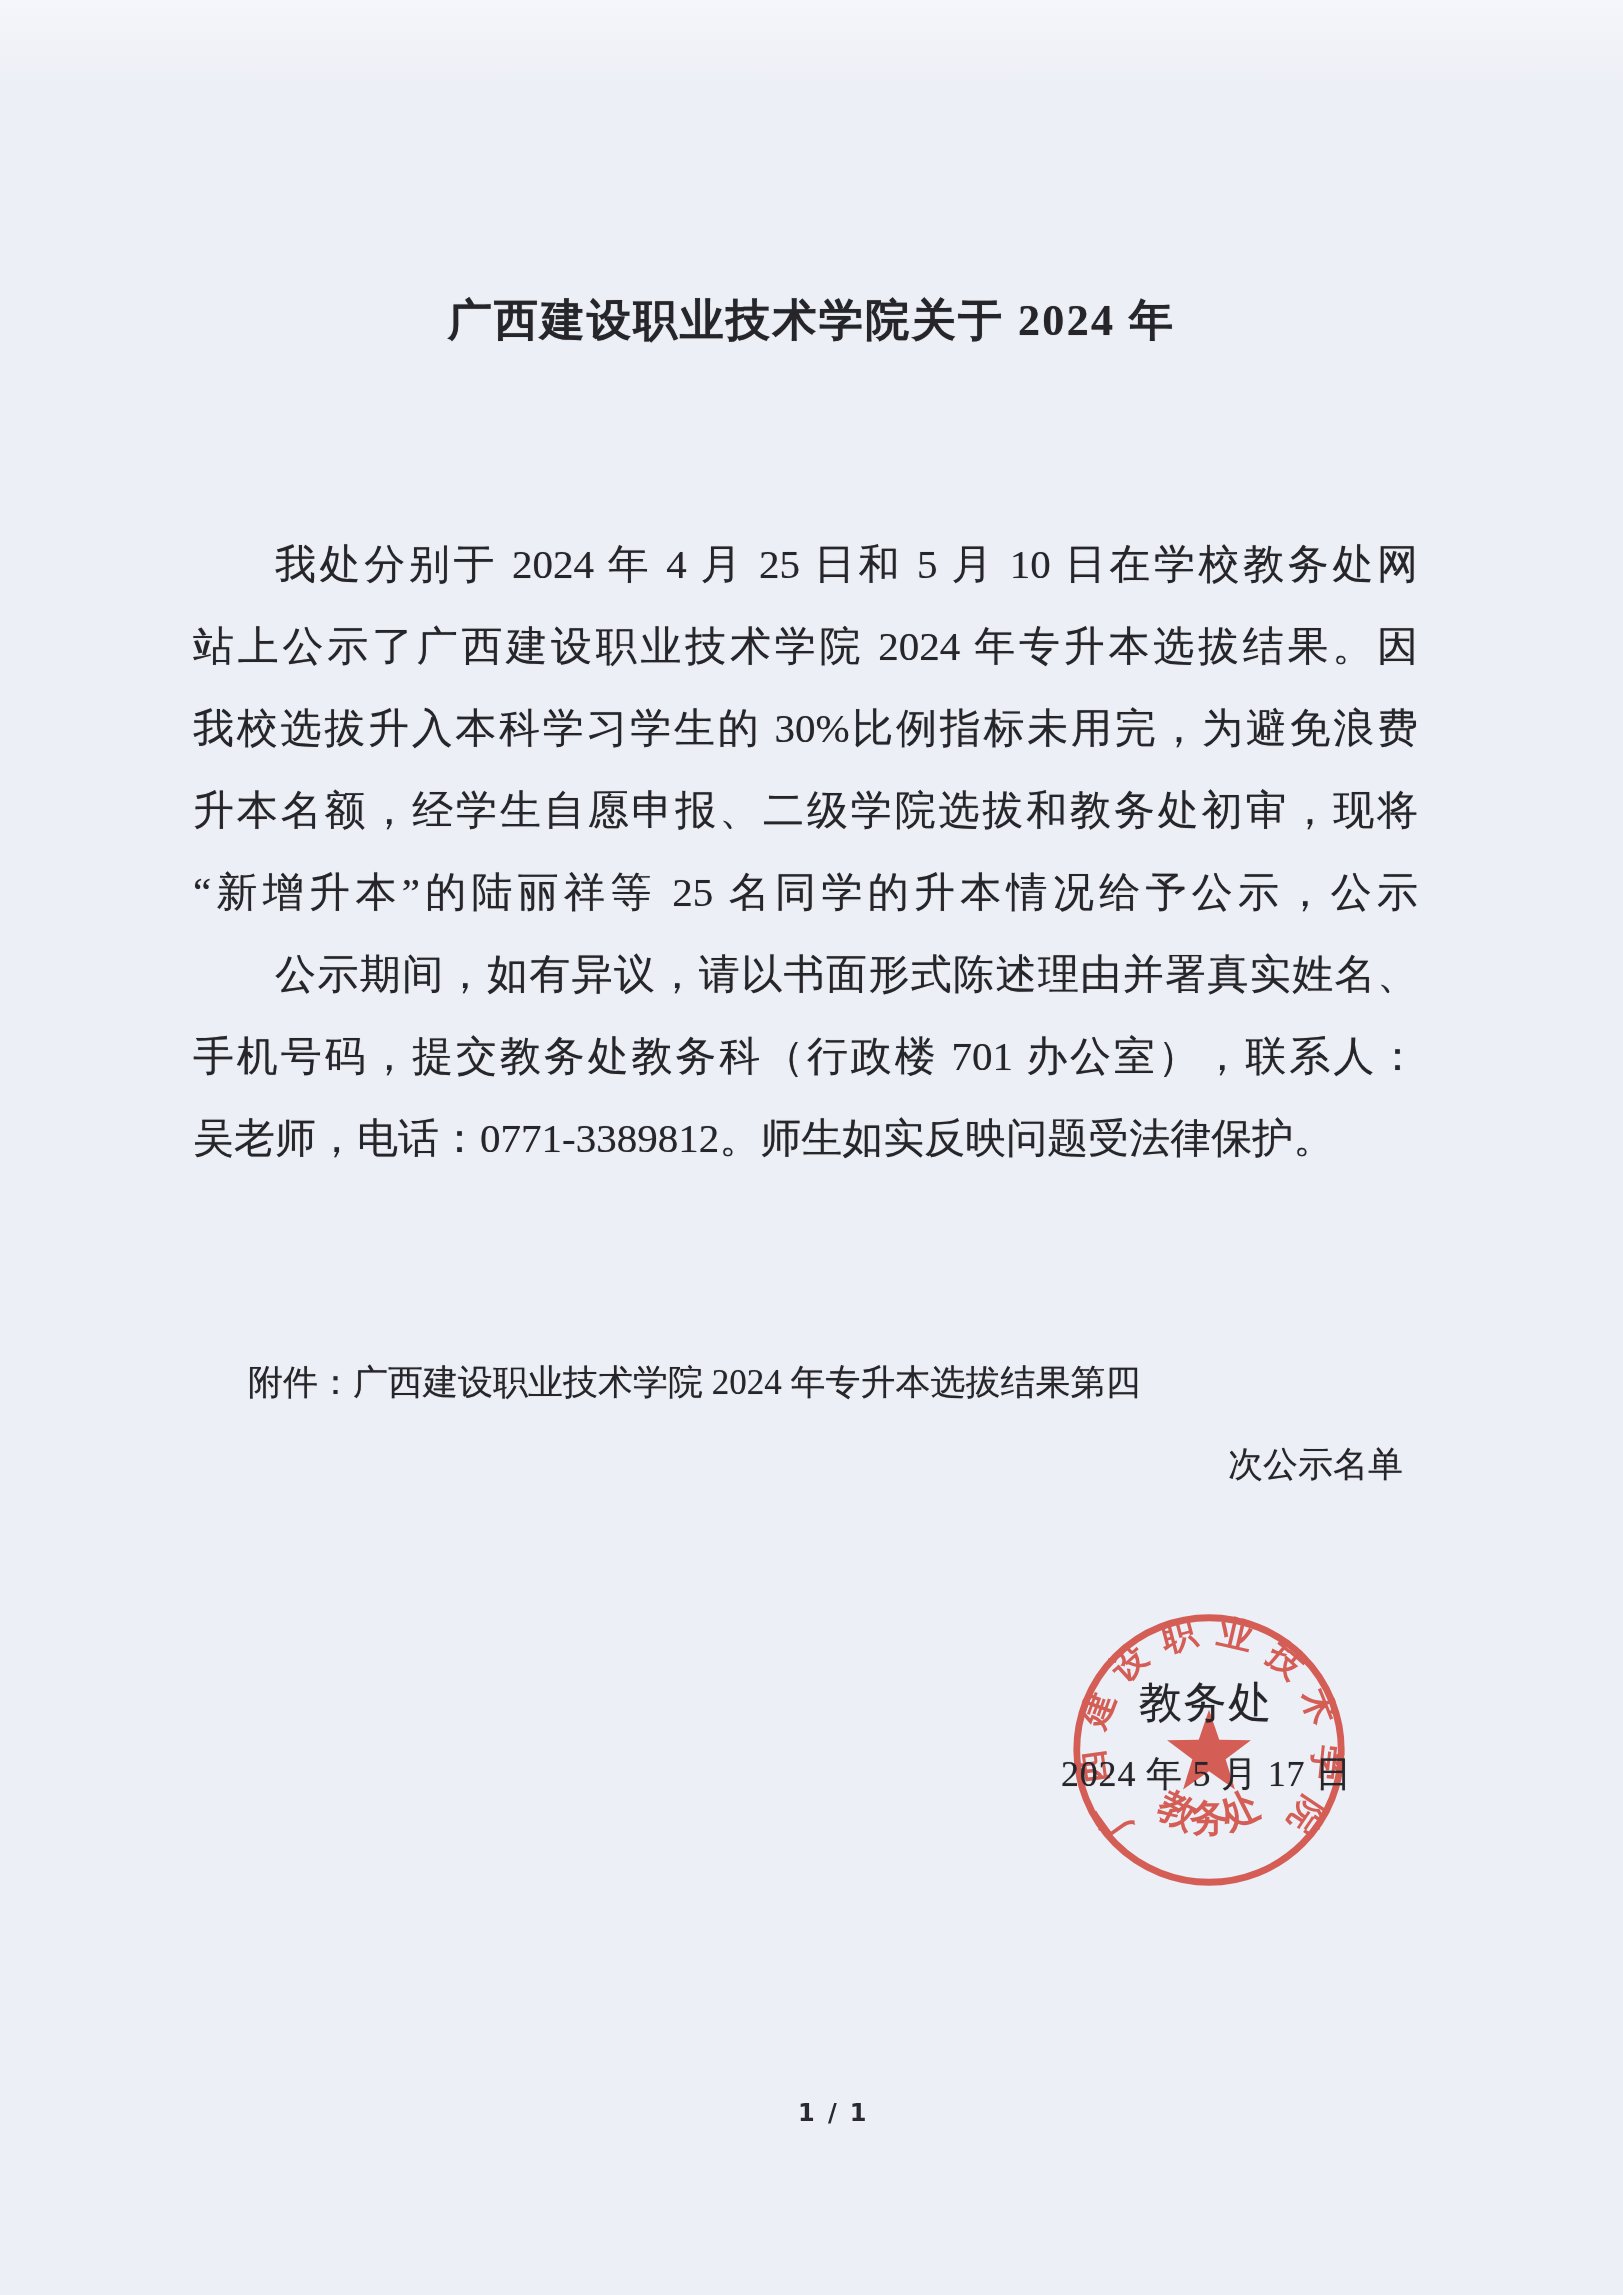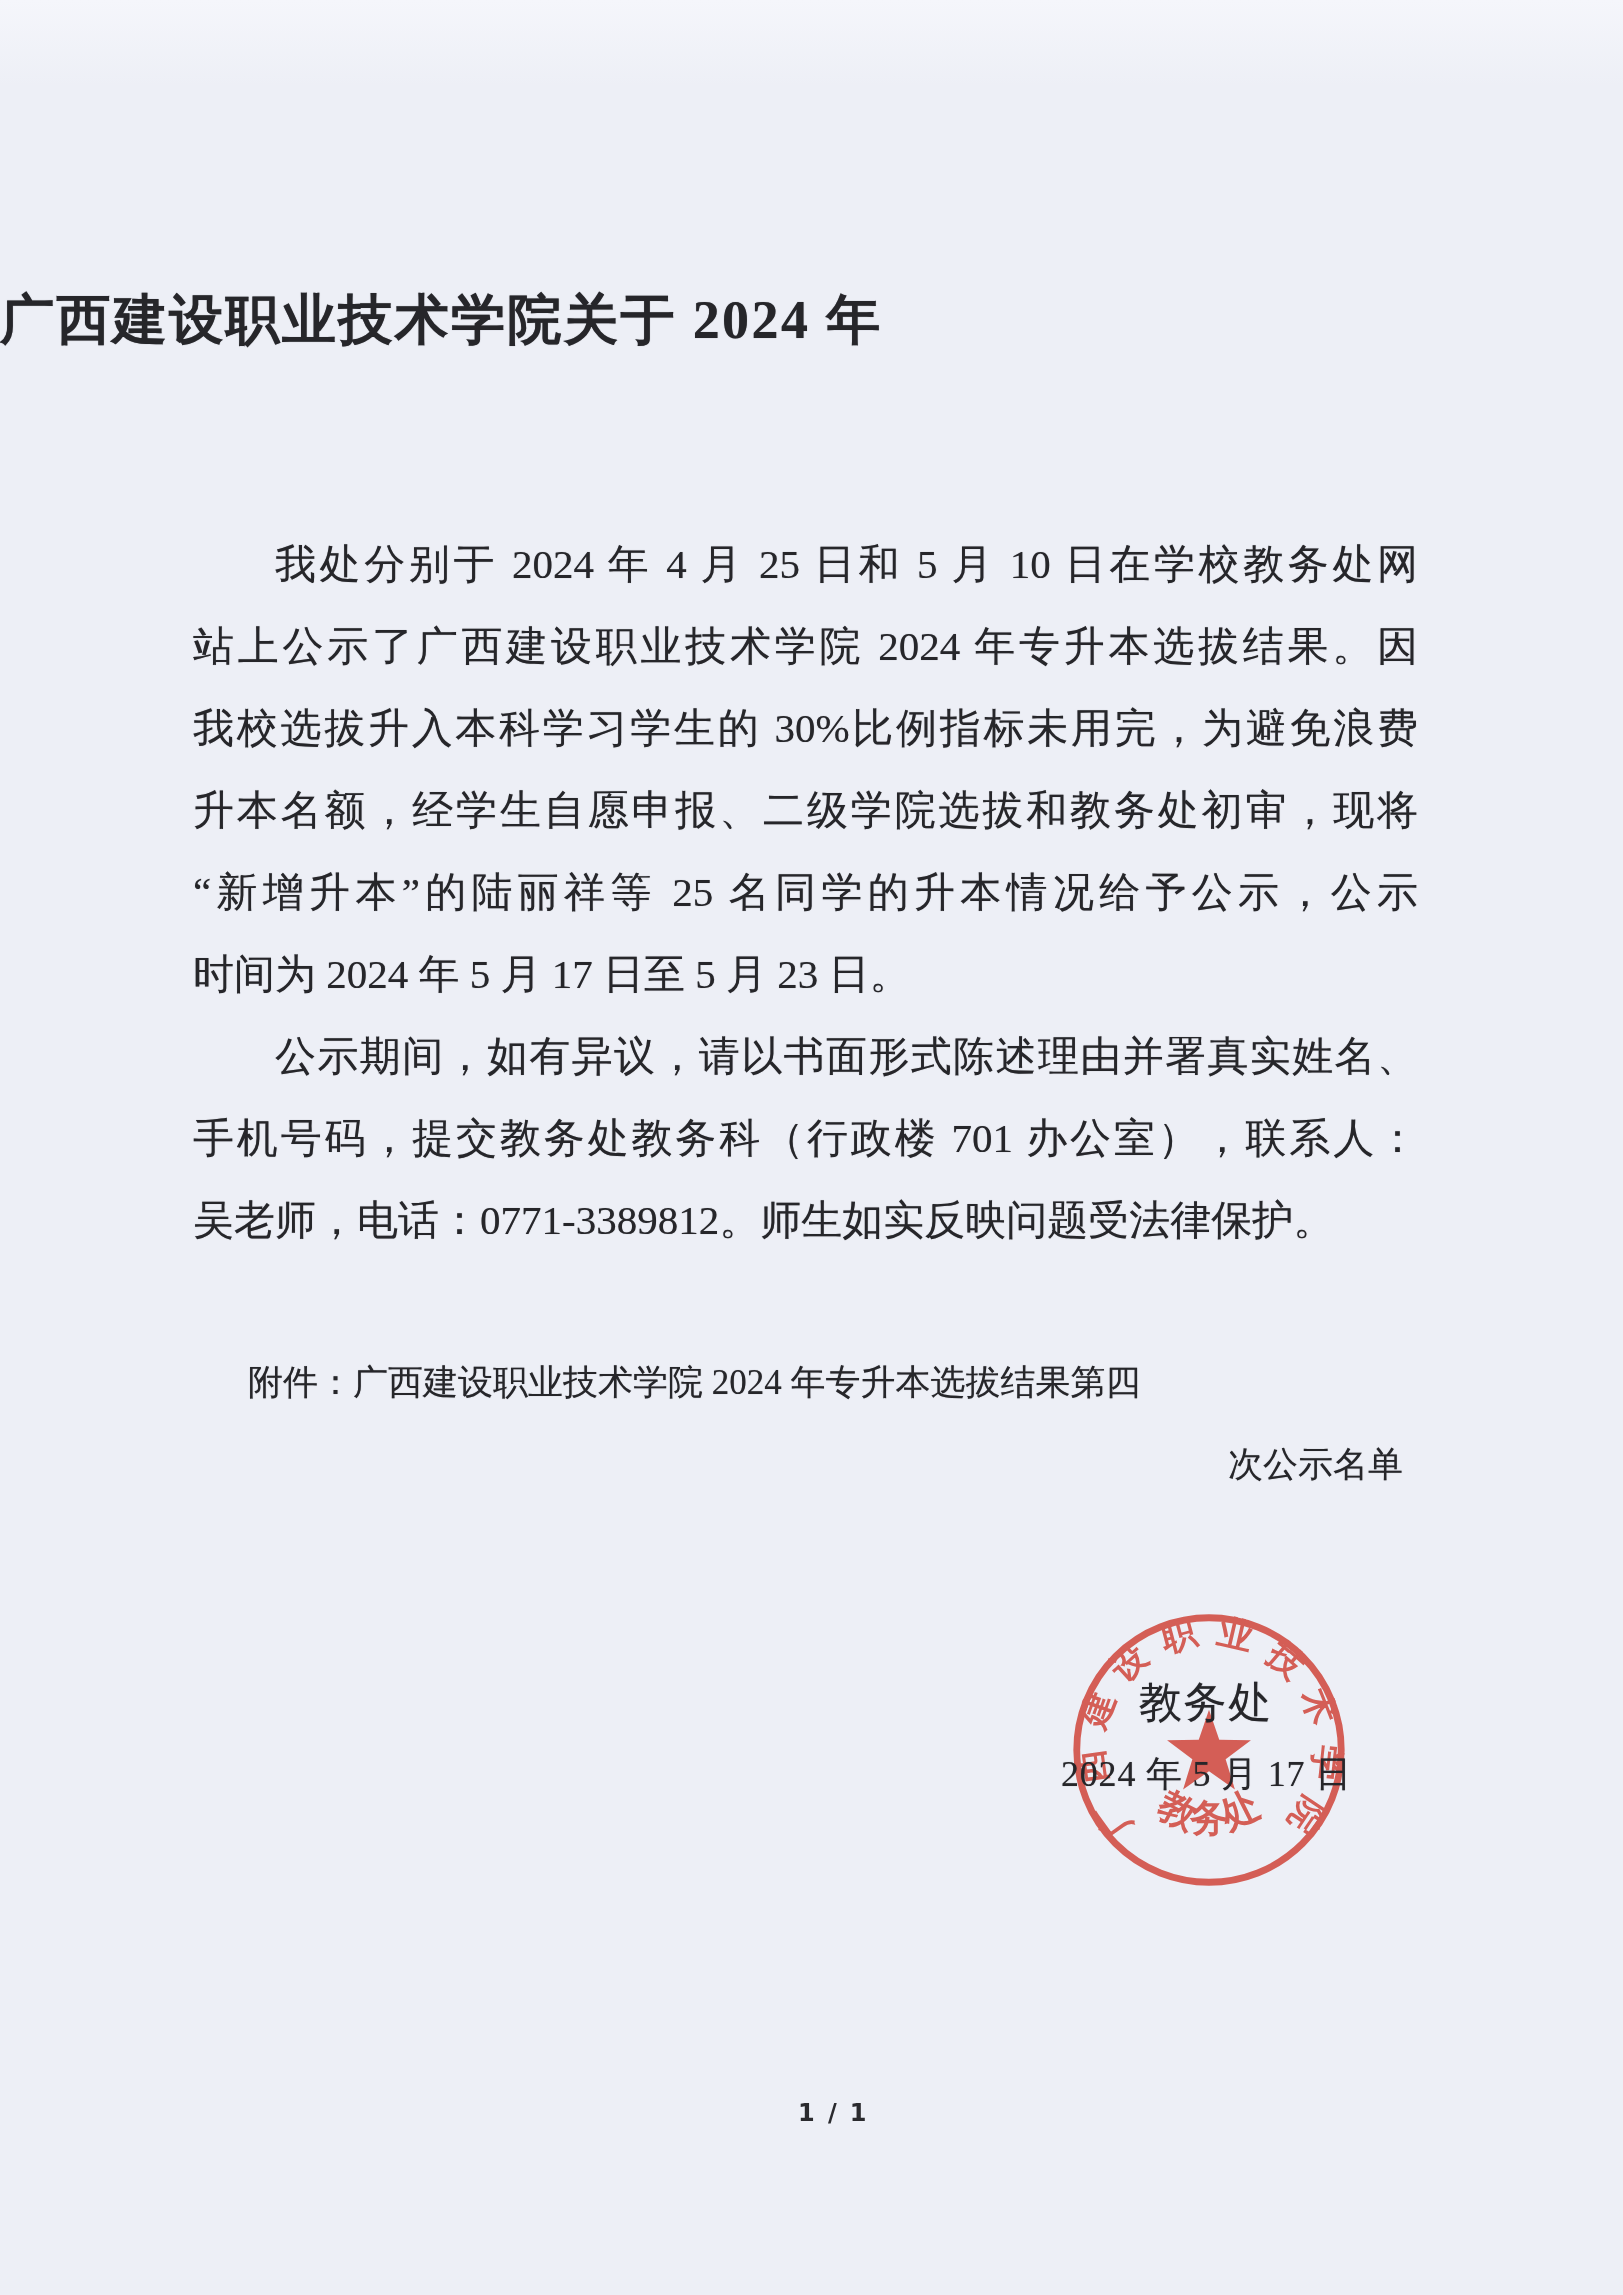--- a/index.html
+++ b/index.html
@@ -12,22 +12,22 @@
     overflow:hidden;
   }
   .page::before{
     content:"";
     position:absolute;left:0;top:0;right:0;height:87px;
     background:linear-gradient(#f5f6fb,rgba(245,246,251,0));
     pointer-events:none;
   }
   .title{
     position:absolute;top:284px;left:0;width:100%;
-    font-weight:bold;
-    font-size:54px;line-height:73px;letter-spacing:2.4px;
+    text-align:center;font-weight:bold;
+    font-size:44px;line-height:73px;letter-spacing:2.4px;
     text-shadow:0 0 0.8px rgba(20,20,25,.55);
   }
   .body-block{
     position:absolute;top:523px;left:193px;width:1225px;
     font-size:41px;line-height:82px;
     text-shadow:0 0 0.8px rgba(20,20,25,.45);
   }
   .line{min-height:82px;}
   .line.fill{text-align:justify;text-align-last:justify;}
   .line.indent{text-indent:2em;}
@@ -67,21 +67,20 @@
   <div class="title">
     <div>广西建设职业技术学院关于 2024 年</div>
   </div>
 
   <div class="body-block" id="body-lines">
       <div class="line indent fill">我处分别于 2024 年 4 月 25 日和 5 月 10 日在学校教务处网</div>
       <div class="line fill">站上公示了广西建设职业技术学院 2024 年专升本选拔结果。因</div>
       <div class="line fill">我校选拔升入本科学习学生的 30%比例指标未用完，为避免浪费</div>
       <div class="line fill">升本名额，经学生自愿申报、二级学院选拔和教务处初审，现将</div>
       <div class="line fill">“新增升本”的陆丽祥等 25 名同学的升本情况给予公示，公示</div>
-      <div class="line">时间为 2024 年 5 月 17 日至 5 月 23 日。</div>
       <div class="line indent fill">公示期间，如有异议，请以书面形式陈述理由并署真实姓名、</div>
       <div class="line fill">手机号码，提交教务处教务科（行政楼 701 办公室），联系人：</div>
       <div class="line">吴老师，电话：0771-3389812。师生如实反映问题受法律保护。</div>
     </div>
 
   <div class="attachment" id="attachment-lines">
       <div class="line" style="text-indent: 2em;">附件：广西建设职业技术学院 2024 年专升本选拔结果第四</div>
       <div class="line" style="text-indent: 4.2em; text-align: right;">次公示名单</div>
     </div>
 

